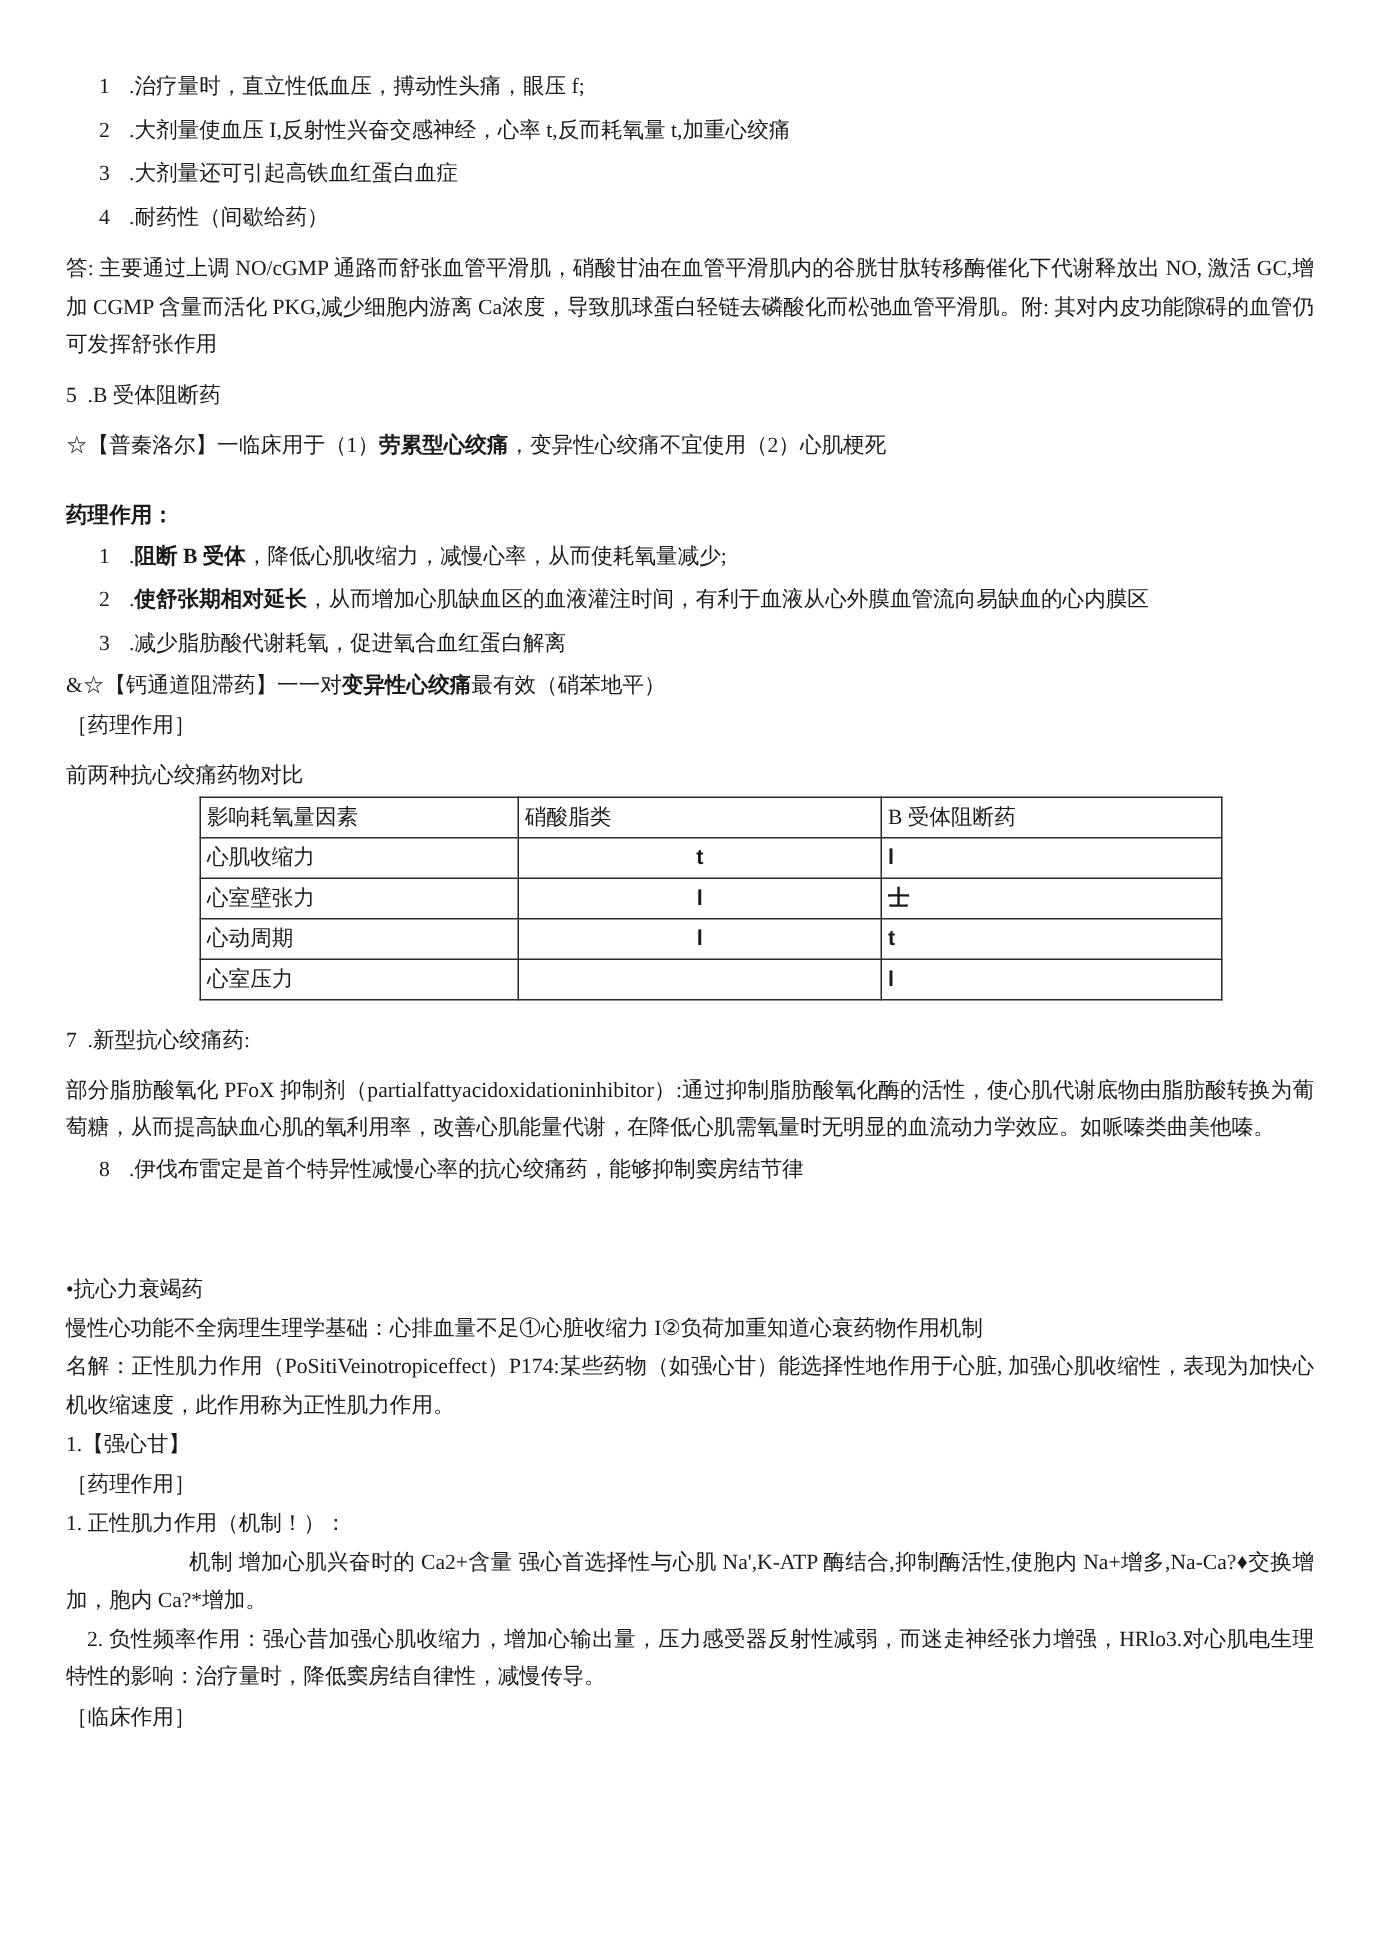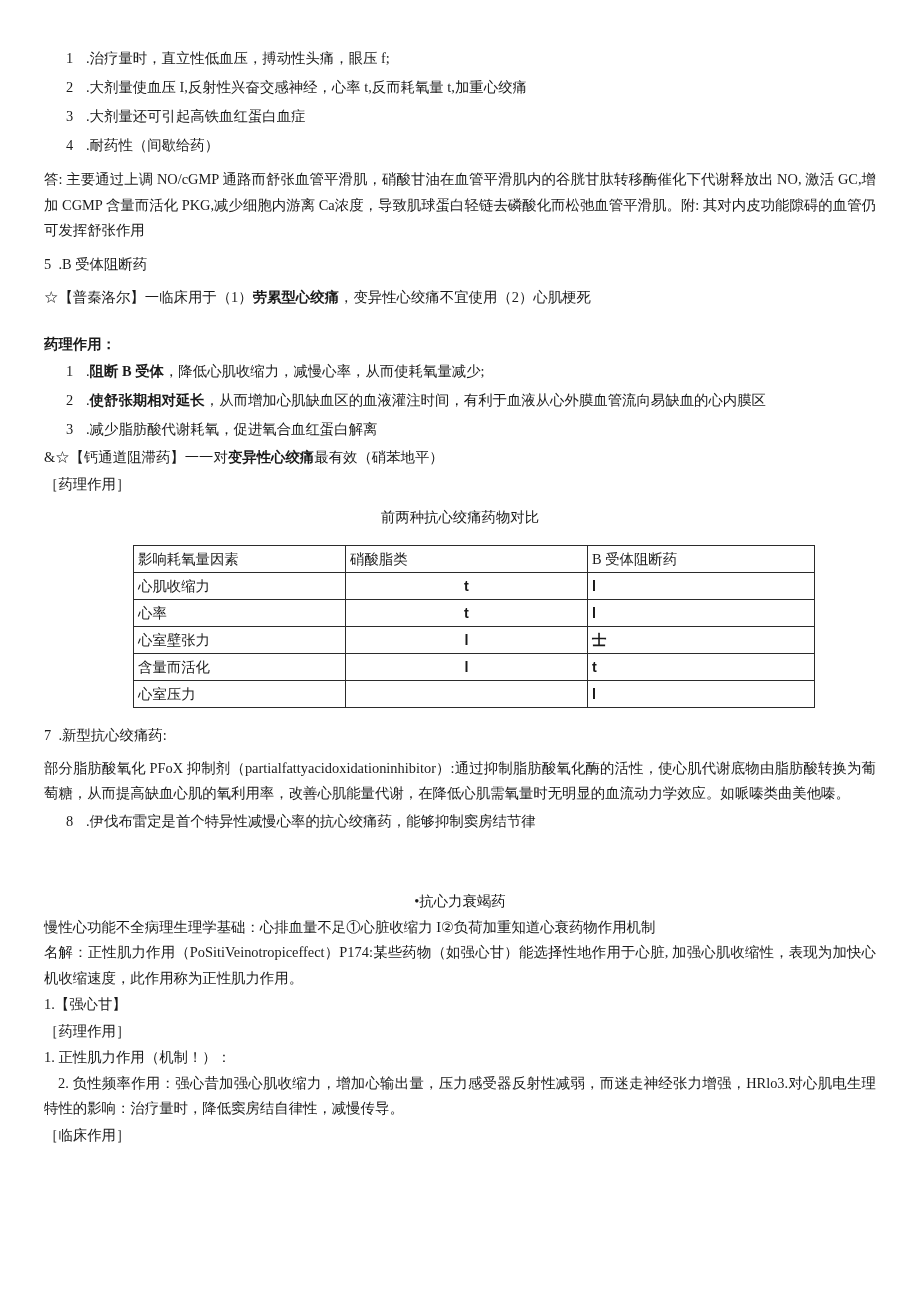--- a/index.html
+++ b/index.html
@@ -67,30 +67,29 @@
 
   .para-indent {
     text-indent: 82px;
   }
   .para-indent2 {
     text-indent: 82px;
   }
 
   
   .tbl-caption {
-    text-align: center;
     font-size: 14.4px;
     line-height: 24px;
     margin-top: 8px;
   }
   table.cmp {
     border-collapse: collapse;
     width: 654px;
     margin-left: 89px;
-    margin-top: 16px;
+    margin-top: 2px;
     table-layout: fixed;
     font-size: 14.4px;
   }
   table.cmp td {
     border: 1px solid #2b2b2b;
     height: 23px;
     padding: 1px 4px 2px 4px;
     vertical-align: middle;
     line-height: 20px;
   }
@@ -99,21 +98,21 @@
   table.cmp td.c3 { width: 218px; }
   .arrow {
     font-weight: bold;
     font-family: "Liberation Sans", sans-serif;
   }
 
   .gap-sm { height: 7px; }
   .gap-lg { height: 52px; }
 
   .heading-center {
-    text-align: center;
+    text-align: left;
     font-size: 14.4px;
     line-height: 26px;
   }
 </style>
 </head>
 <body>
 
 <div class="page">
   <div class="content">
 
@@ -180,31 +179,26 @@
           <td class="c1">影响耗氧量因素</td>
           <td class="c2">硝酸脂类</td>
           <td class="c3">B 受体阻断药</td>
         </tr>
         <tr>
           <td class="c1">心肌收缩力</td>
           <td class="c2 arrow" style="text-align:center">t</td>
           <td class="c3 arrow">l</td>
         </tr>
         <tr>
-          <td class="c1">心率</td>
-          <td class="c2 arrow" style="text-align:center">t</td>
-          <td class="c3 arrow">l</td>
-        </tr>
-        <tr>
           <td class="c1">心室壁张力</td>
           <td class="c2 arrow" style="text-align:center">l</td>
           <td class="c3 arrow">士</td>
         </tr>
         <tr>
-          <td class="c1">含量而活化</td>
+          <td class="c1">心动周期</td>
           <td class="c2 arrow" style="text-align:center">l</td>
           <td class="c3 arrow">t</td>
         </tr>
         <tr>
           <td class="c1">心室压力</td>
           <td class="c2 arrow" style="text-align:center"></td>
           <td class="c3 arrow">l</td>
         </tr>
       </tbody>
     </table>
@@ -235,19 +229,20 @@
 
     <div class="para tight">名解：正性肌力作用（PoSitiVeinotropiceffect）P174:某些药物（如强心甘）能选择性地作用于心脏, 加强心肌收缩性，表现为加快心机收缩速度，此作用称为正性肌力作用。</div>
 
     <div class="line">1.【强心甘】</div>
 
     <div class="line">［药理作用］</div>
 
     <div class="line">1. 正性肌力作用（机制！）：</div>
 
 
+    <div class="para tight para-indent2">机制 增加心肌兴奋时的 Ca2+含量 强心首选择性与心肌 Na',K-ATP 酶结合,抑制酶活性,使胞内 Na+增多,Na-Ca?♦交换增加，胞内 Ca?*增加。</div>
 
     <div class="para tight" style="text-indent:14px">2. 负性频率作用：强心昔加强心肌收缩力，增加心输出量，压力感受器反射性减弱，而迷走神经张力增强，HRlo3.对心肌电生理特性的影响：治疗量时，降低窦房结自律性，减慢传导。</div>
 
     <div class="line">［临床作用］</div>
 
   </div>
 </div>
 
 </body></html>

